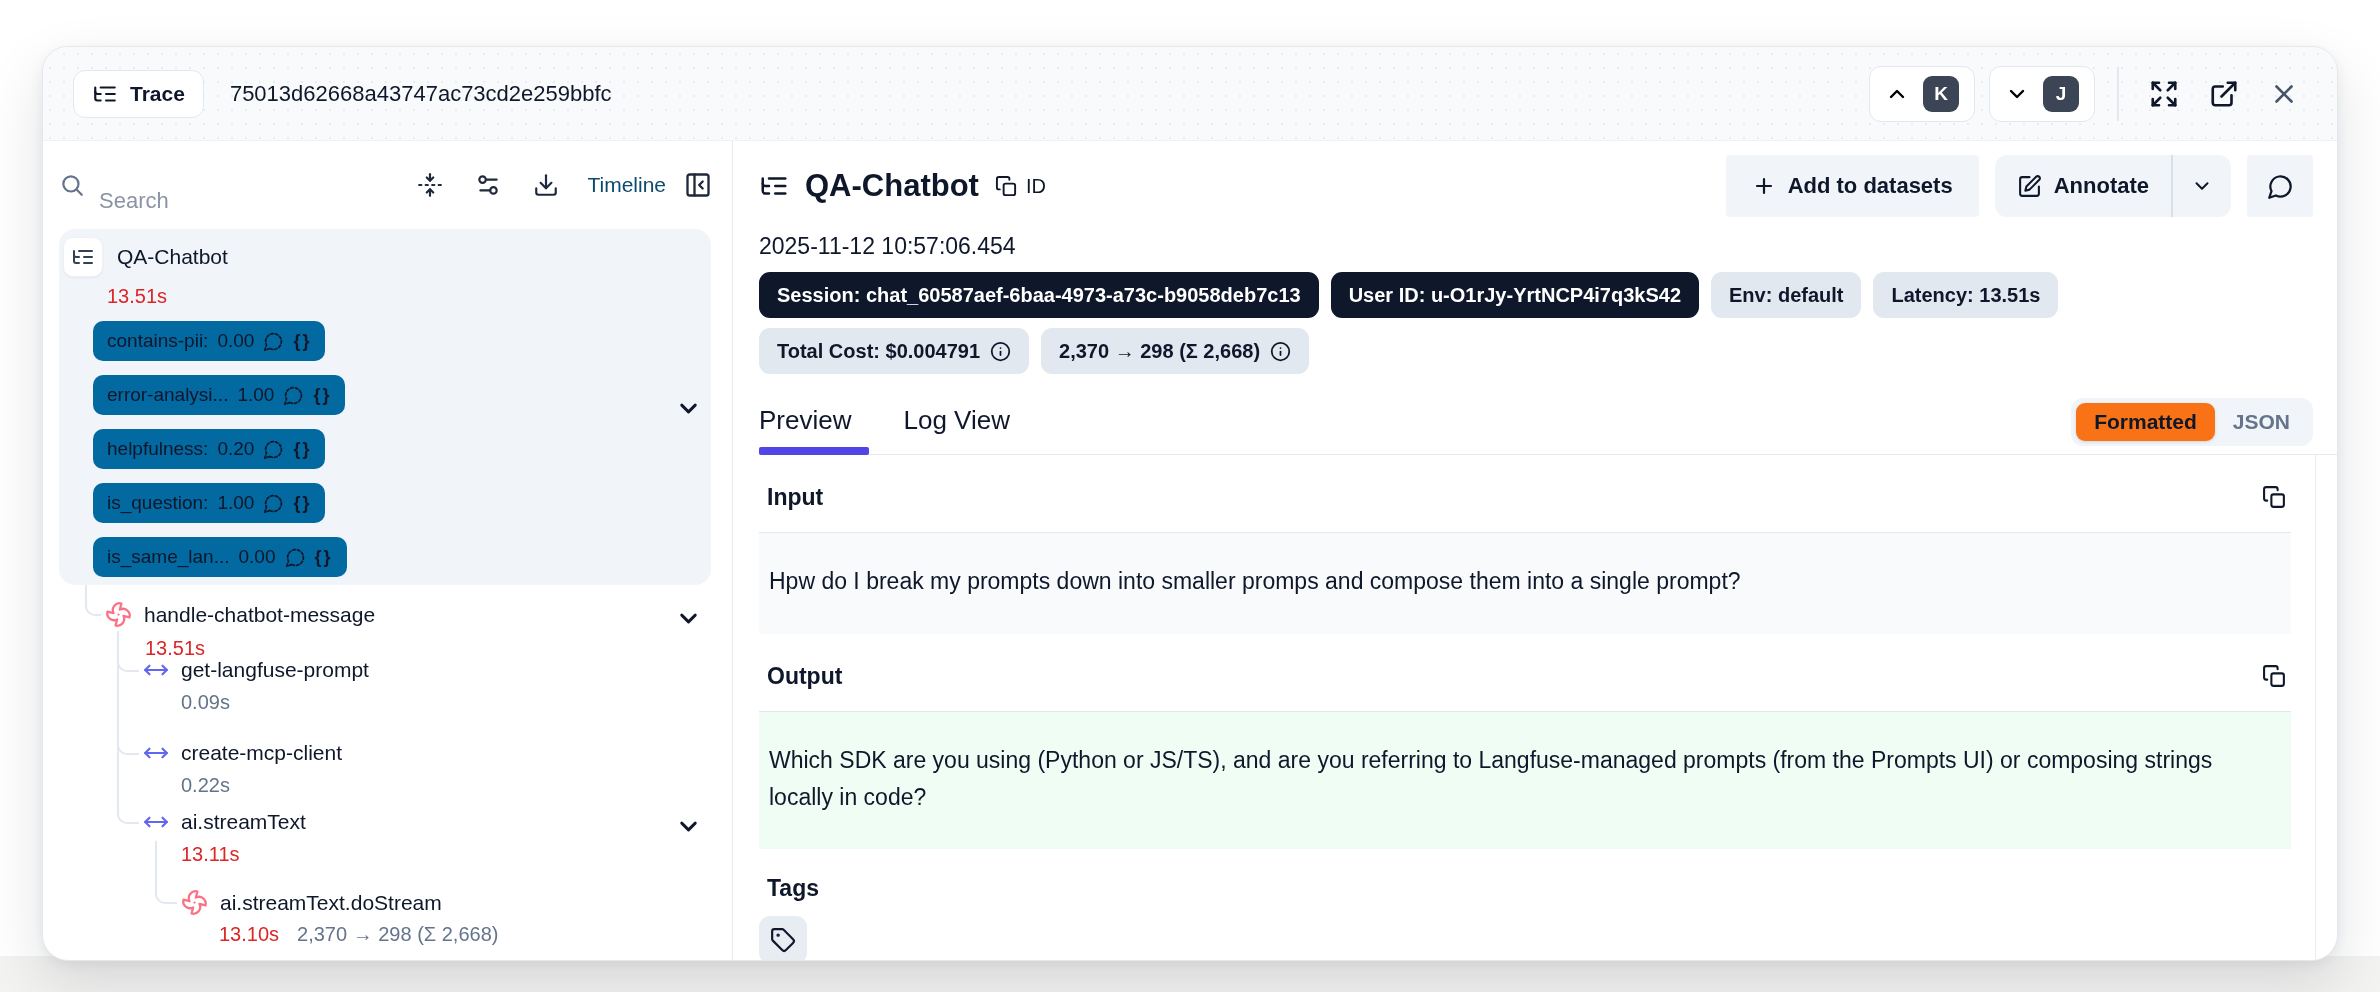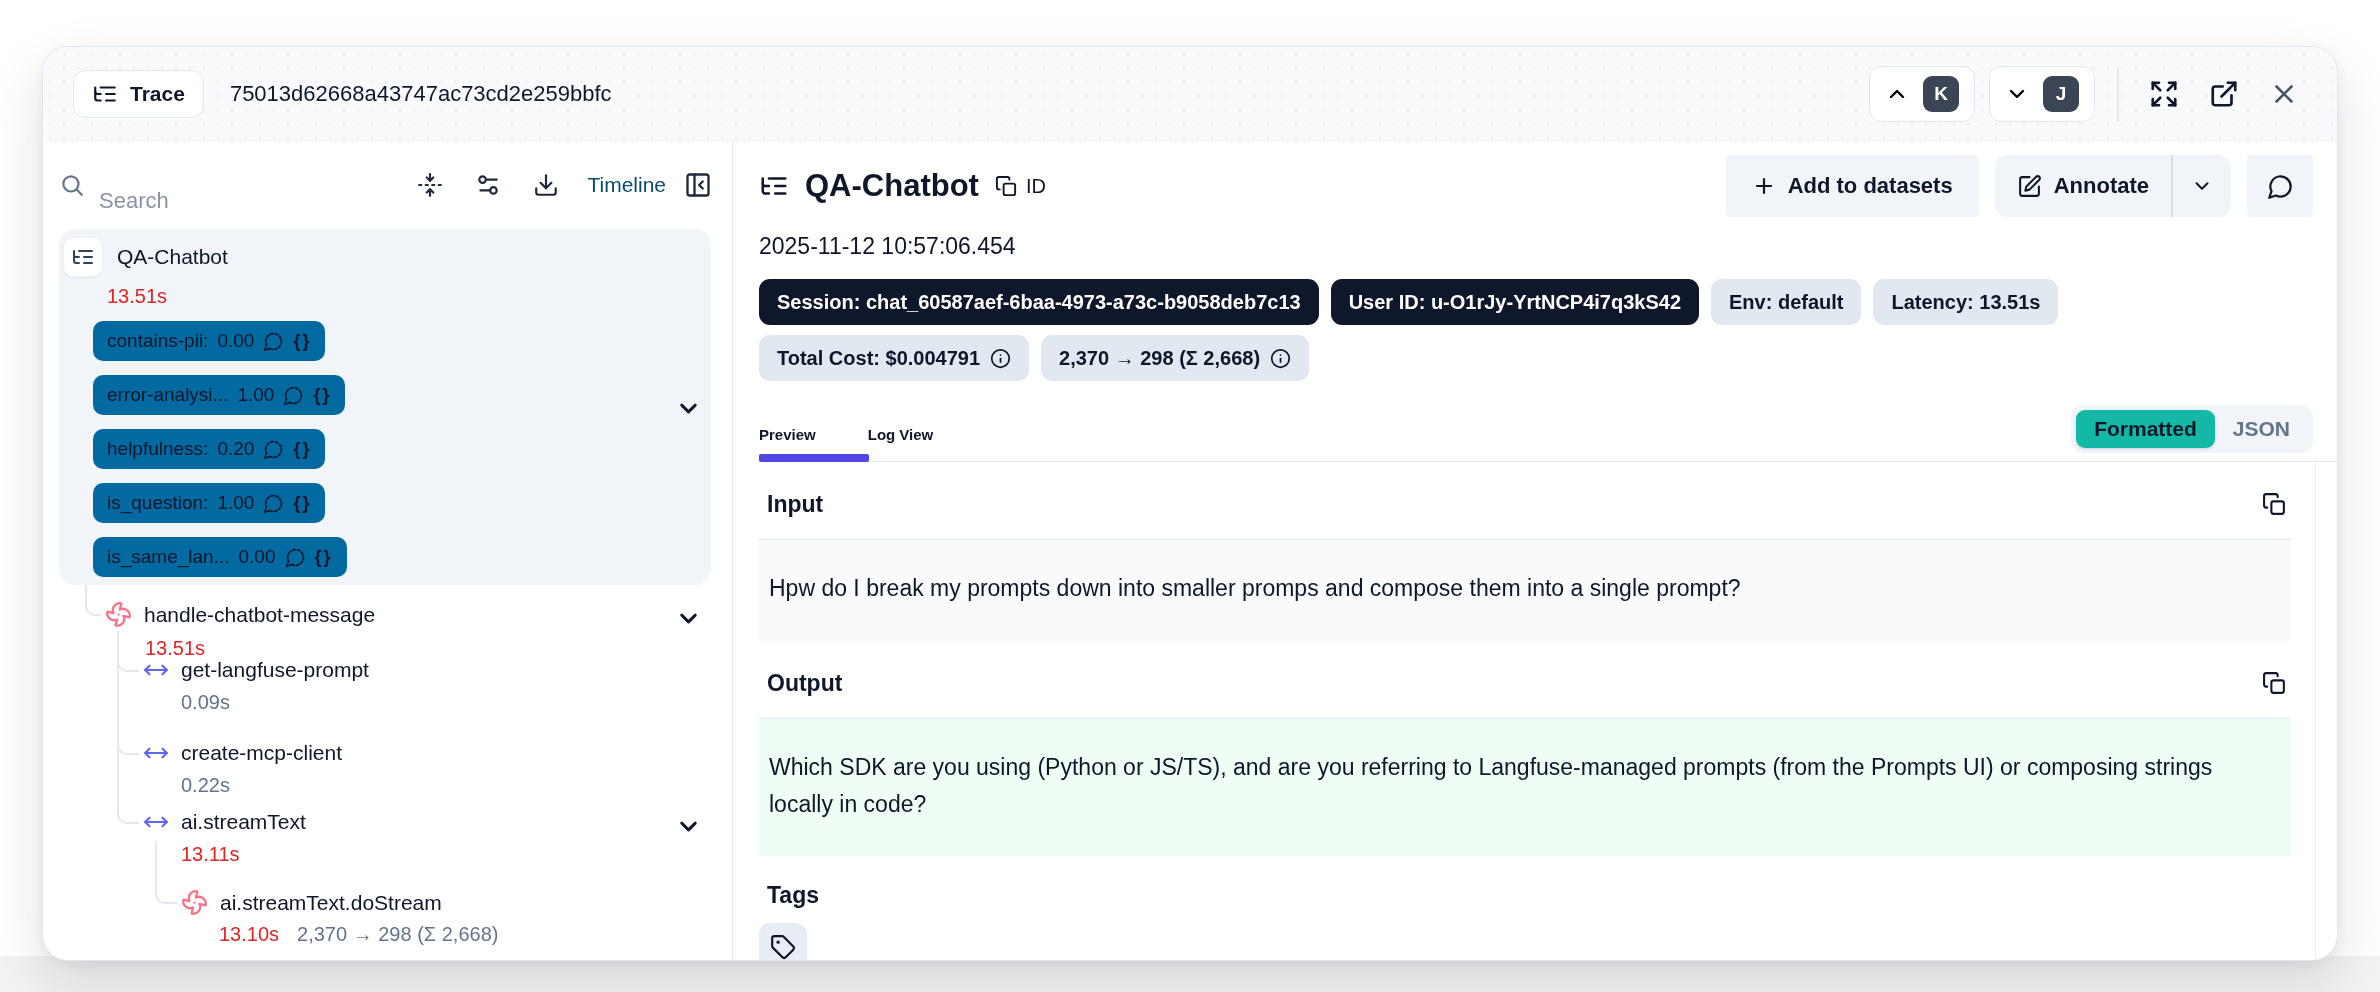--- a/index.html
+++ b/index.html
@@ -87,32 +87,32 @@
   .detail-title { font-size: 31px; font-weight: 700; color: #0f172a; }
   .id-chip { display: flex; align-items: center; gap: 8px; font-size: 20px; font-weight: 500; color: #0f172a; background: none; border: none; }
   .action-btn { display: inline-flex; align-items: center; gap: 12px; background: #f1f5f9; border: none; border-radius: 4px; height: 62px; padding: 0 26px; font-size: 22px; font-weight: 600; color: #0f172a; }
   .annotate-split { display: flex; align-items: stretch; background: #f1f5f9; border-radius: 12px; overflow: hidden; height: 62px; }
   .annotate-main { display: inline-flex; align-items: center; gap: 12px; padding: 0 22px; background: none; border: none; font-size: 22px; font-weight: 600; color: #0f172a; }
   .annotate-sep { width: 2px; background: #d9dfe8; }
   .annotate-chev { display: inline-flex; align-items: center; padding: 0 18px; background: none; border: none; color: #0f172a; }
   .comment-btn { width: 66px; justify-content: center; padding: 0; }
 
   .timestamp { font-size: 23px; font-weight: 500; color: #0f172a; margin: 16px 0 0 0; }
-  .badge-rows { margin-top: 19px; display: flex; flex-direction: column; gap: 10px; padding-right: 24px; }
+  .badge-rows { margin-top: 12px; display: flex; flex-direction: column; gap: 10px; padding-right: 24px; }
   .badge-row { display: flex; gap: 12px; flex-wrap: wrap; }
   .pill { height: 46px; display: inline-flex; align-items: center; gap: 10px; padding: 0 18px; border-radius: 11px; font-size: 20px; font-weight: 600; border: none; }
   .pill.dark { background: #0f172a; color: #fff; }
   .pill.light { background: #e2e8f0; color: #0f172a; }
 
   .tabs-row { margin-top: 24px; display: flex; align-items: flex-end; border-bottom: 1px solid #e5e9f0; padding-right: 24px; }
-  .tab { position: relative; font-size: 15px; font-weight: 700; color: #0f172a; padding: 0 4px 18px 0; margin-right: 48px; background: none; border: none; }
+  .tab { position: relative; font-size: 26px; font-weight: 400; color: #0f172a; padding: 0 4px 18px 0; margin-right: 48px; background: none; border: none; }
   .tab.active::after { content: ""; position: absolute; left: 0; width: 110px; bottom: -1px; height: 8px; background: #4f46e5; border-radius: 2px; }
   .fmt-toggle { margin-left: auto; display: flex; background: #f1f5f9; border-radius: 12px; padding: 5px; margin-bottom: 8px; }
   .fmt-opt { font-size: 21px; font-weight: 600; padding: 7px 18px; border-radius: 9px; color: #64748b; background: none; border: none; }
-  .fmt-opt.active { background: #14b8a6; color: #0f172a; box-shadow: 0 1px 3px rgba(15,23,42,.14); }
+  .fmt-opt.active { background: #f97316; color: #0f172a; box-shadow: 0 1px 3px rgba(15,23,42,.14); }
 
   .scroll-area { flex: 1; position: relative; padding-right: 46px; }
   .gutter { position: absolute; right: 0; top: 0; bottom: 0; width: 22px; border-left: 1px solid #e8ecf2; }
   .section-head { display: flex; align-items: center; margin-top: 26px; margin-bottom: 18px; }
   .section-label { font-size: 23px; font-weight: 600; color: #0f172a; margin-left: 8px; }
   .copy-btn { margin-left: auto; background: none; border: none; display: flex; color: #0f172a; padding: 4px; }
   .content-box { border-top: 1px solid #e2e8f0; font-size: 23px; color: #0f172a; line-height: 1.6; padding: 30px 16px 34px 10px; }
   .input-box { background: #f8fafc; }
   .output-box { background: #f0fdf4; }
   .tag-btn { width: 48px; height: 48px; border-radius: 11px; background: #e8edf4; border: none; display: flex; align-items: center; justify-content: center; color: #0f172a; }

